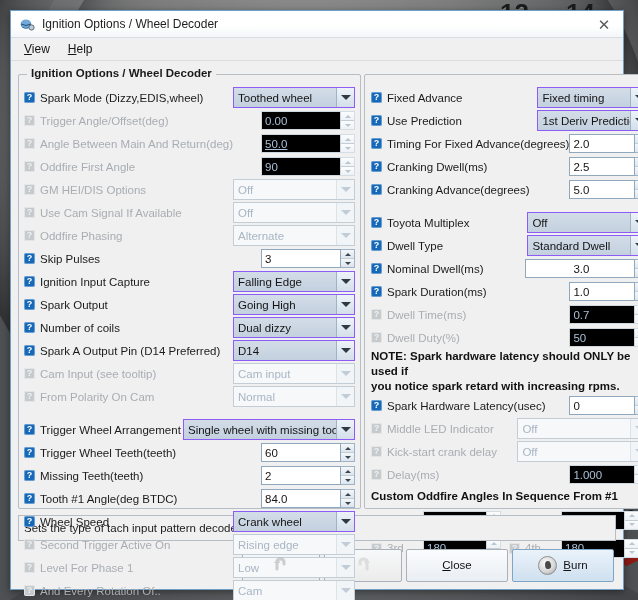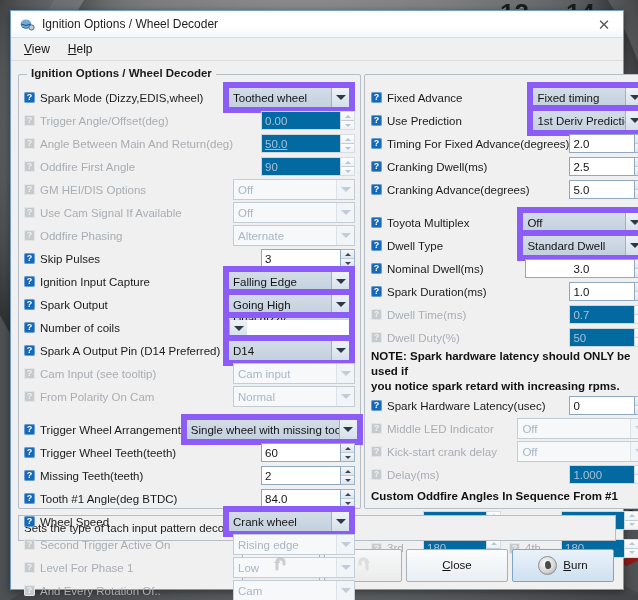--- a/index.html
+++ b/index.html
@@ -84,21 +84,21 @@
   .ico{
     width:11px;height:11px;flex:0 0 11px;margin-right:5px;border-radius:2px;
     background:#1668b8;color:#fff;font-size:9px;line-height:11px;text-align:center;
     font-weight:bold;font-family:"Liberation Sans",sans-serif;
     box-shadow:inset 0 0 0 1px rgba(255,255,255,.35);
   }
   .ico.dis{background:#c6cacd;color:#eef0f1;box-shadow:inset 0 0 0 1px rgba(255,255,255,.5);}
   .ctl{margin-left:auto;display:flex;align-items:center;}
   
   .combo{
-    display:flex;align-items:stretch;height:19px;border:6px solid #8b5cf6;background:#fff;
+    display:flex;align-items:stretch;height:19px;border:1px solid #8b5cf6;background:#fff;
   }
   .combo .val{
     flex:1;display:flex;align-items:center;padding:0 4px;font-size:11.5px;color:#141414;
     background:linear-gradient(#d3dde8,#c3d0de);
     white-space:nowrap;overflow:hidden;
   }
   .combo .arw{
     width:17px;flex:0 0 17px;display:flex;align-items:center;justify-content:center;
     background:linear-gradient(#eef3f8,#d4dfea);border-left:1px solid #9fb3c6;
   }
@@ -120,21 +120,21 @@
     width:13px;flex:0 0 13px;display:flex;flex-direction:column;
     border:1px solid #9fb3c6;border-left:none;
   }
   .spin .btns span{
     flex:1;display:flex;align-items:center;justify-content:center;
     background:linear-gradient(#f4f7fa,#dde5ed);
   }
   .spin .btns span:first-child{border-bottom:1px solid #c3cdd6;}
   .spin .btns i.up{width:0;height:0;border-left:3px solid transparent;border-right:3px solid transparent;border-bottom:3px solid #3a4650;display:block;}
   .spin .btns i.dn{width:0;height:0;border-left:3px solid transparent;border-right:3px solid transparent;border-top:3px solid #3a4650;display:block;}
-  .spin.dis .fld{border:1px solid #cfd7de;background:#0369a1;color:#a9c0d8;}
+  .spin.dis .fld{border:1px solid #cfd7de;background:#000000;color:#a9c0d8;}
   .spin.dis .btns{border-color:#d5dde4;}
   .spin.dis .btns span{background:linear-gradient(#fbfcfd,#eef2f6);}
   .spin.dis .btns i.up{border-bottom-color:#b9c6d2;}
   .spin.dis .btns i.dn{border-top-color:#b9c6d2;}
   
   .note{font-size:11.5px;font-weight:bold;color:#111;line-height:15px;}
   .sechead{font-size:11.5px;font-weight:bold;color:#111;height:20px;display:flex;align-items:center;}
   
   .of-row{display:flex;align-items:center;height:28px;}
   .of-cell{display:flex;align-items:center;}
@@ -370,21 +370,21 @@
                 </div>
               </div>
             </div>
           </div>
           <div class="row">
             <div class="lbl">
               <span class="ico">?</span>
               <span>Number of coils</span>
             </div>
             <div class="ctl">
-              <div class="combo" style="width: 120px; flex-direction: column;">
+              <div class="combo" style="width: 120px;">
                 <div class="val">Dual dizzy</div>
                 <div class="arw">
                   <i></i>
                 </div>
               </div>
             </div>
           </div>
           <div class="row">
             <div class="lbl">
               <span class="ico">?</span>

